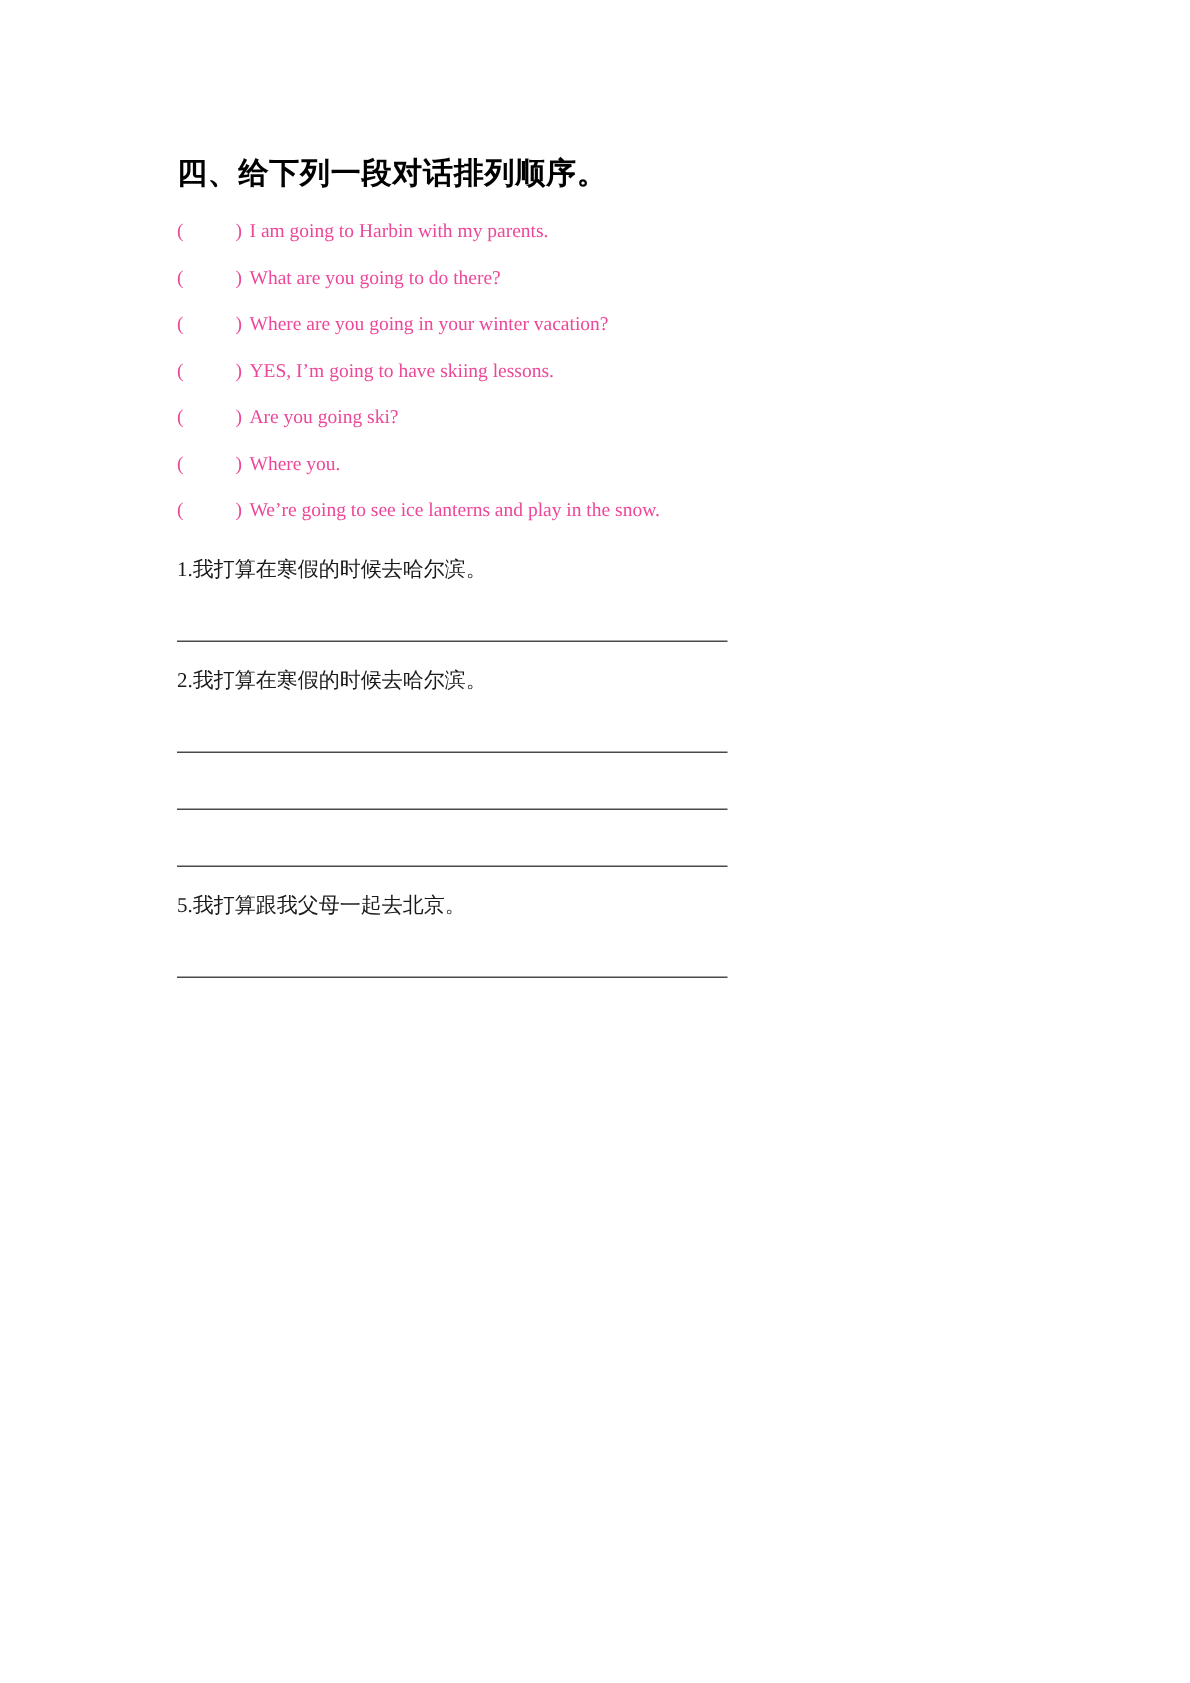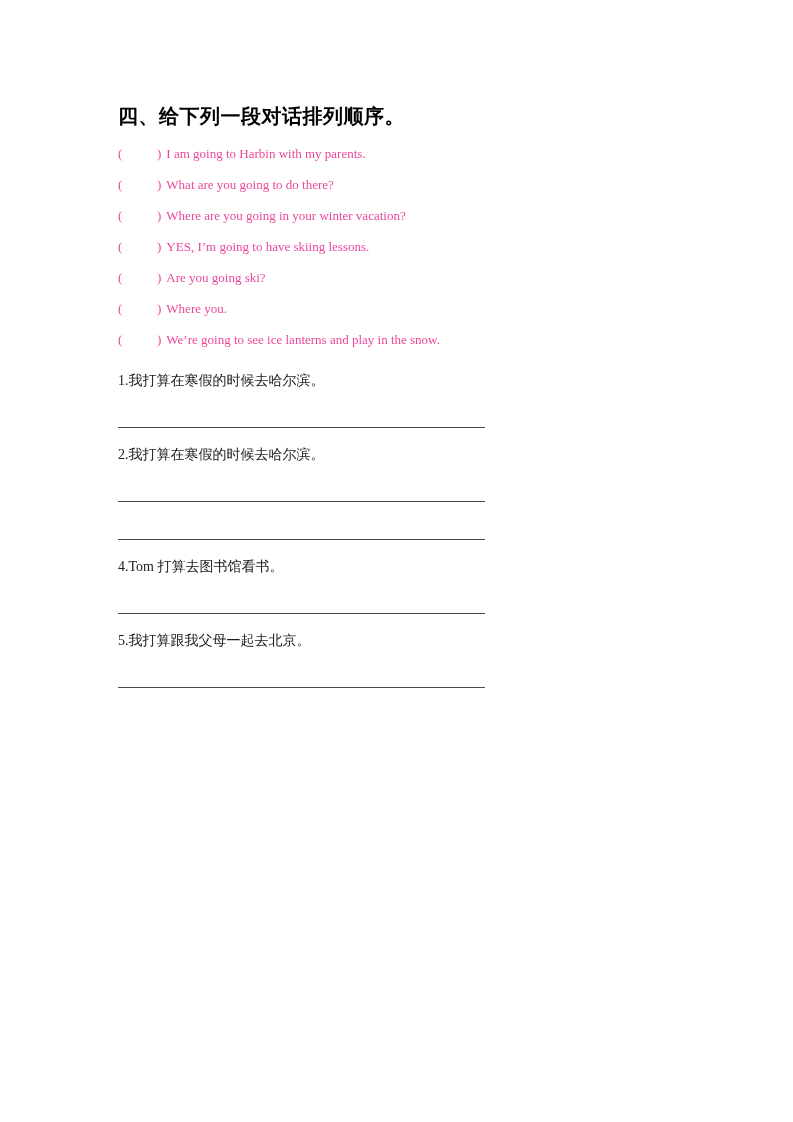--- a/index.html
+++ b/index.html
@@ -119,21 +119,20 @@
         <div class="t-item">
           <div class="t-text"><span class="t-num">2.</span><span>我打算在寒假的时候去哈尔滨。</span></div>
           <div class="answer-line"></div>
         </div>
 
         <div class="t-item">
           <div class="answer-line"></div>
         </div>
 
         <div class="t-item">
-          <div class="t-text"><span class="t-num">4.</span><span>Tom 打算去图书馆看书。</span></div>
           <div class="answer-line"></div>
         </div>
 
         <div class="t-item">
           <div class="t-text"><span class="t-num">5.</span><span>我打算跟我父母一起去北京。</span></div>
           <div class="answer-line"></div>
         </div>
 
       </div>
     </div>

